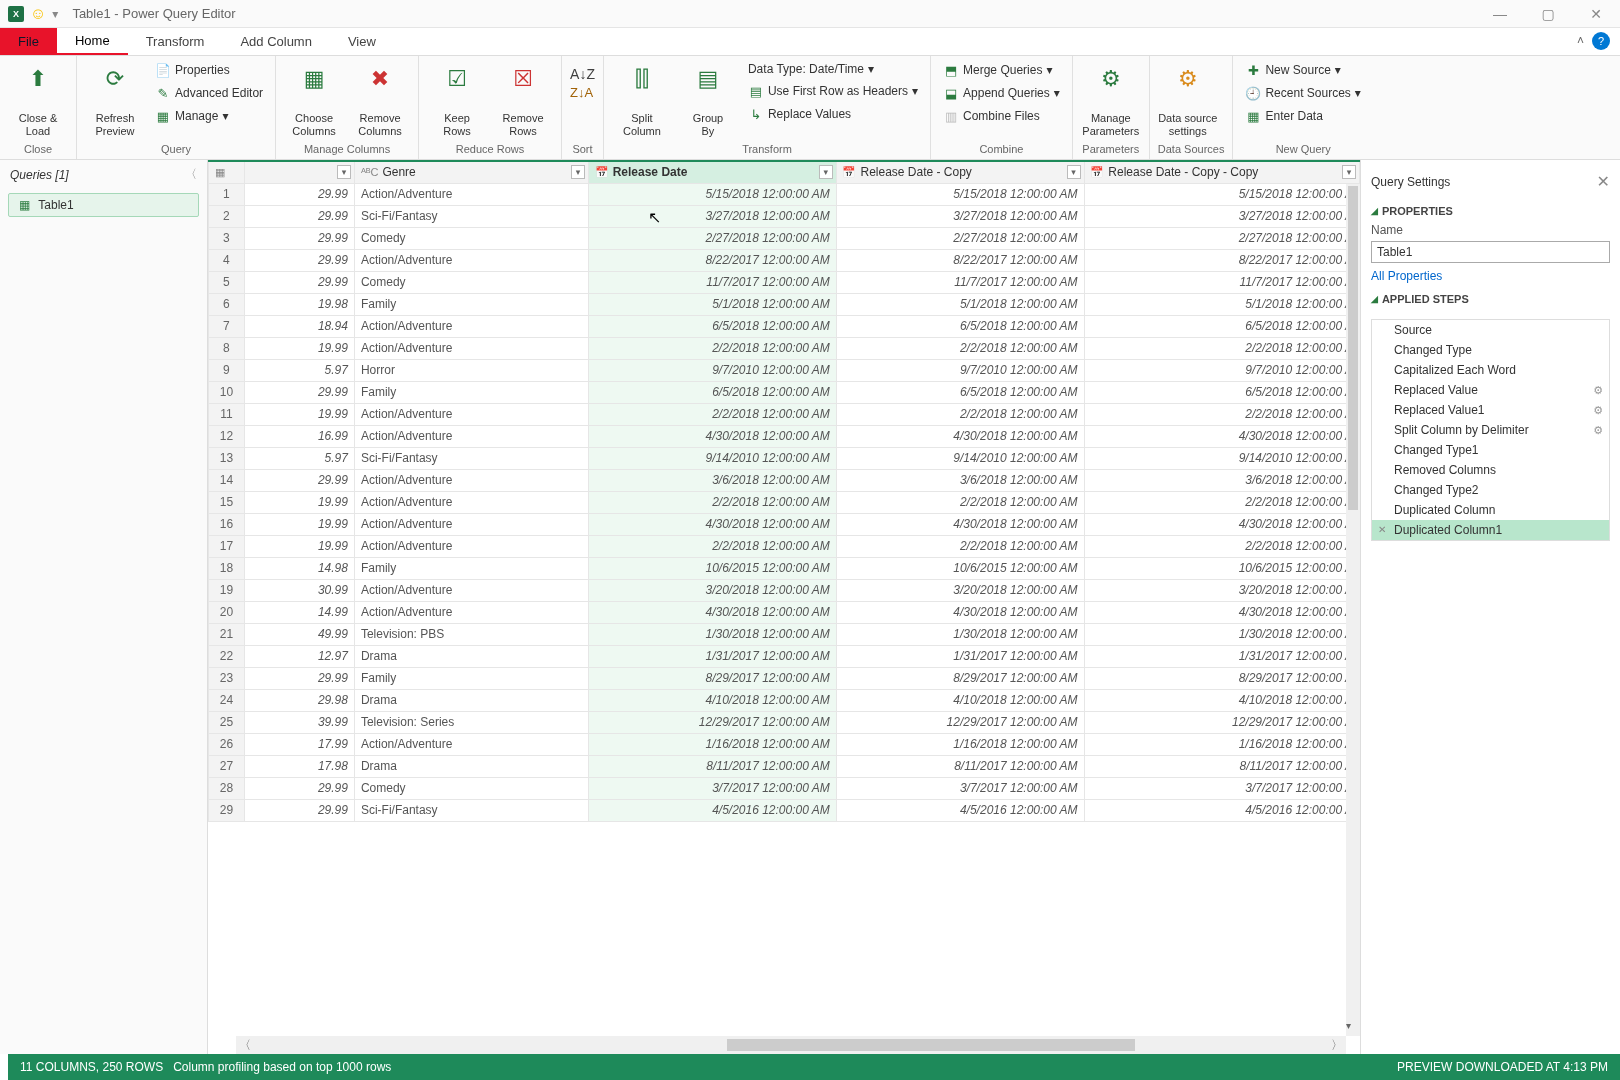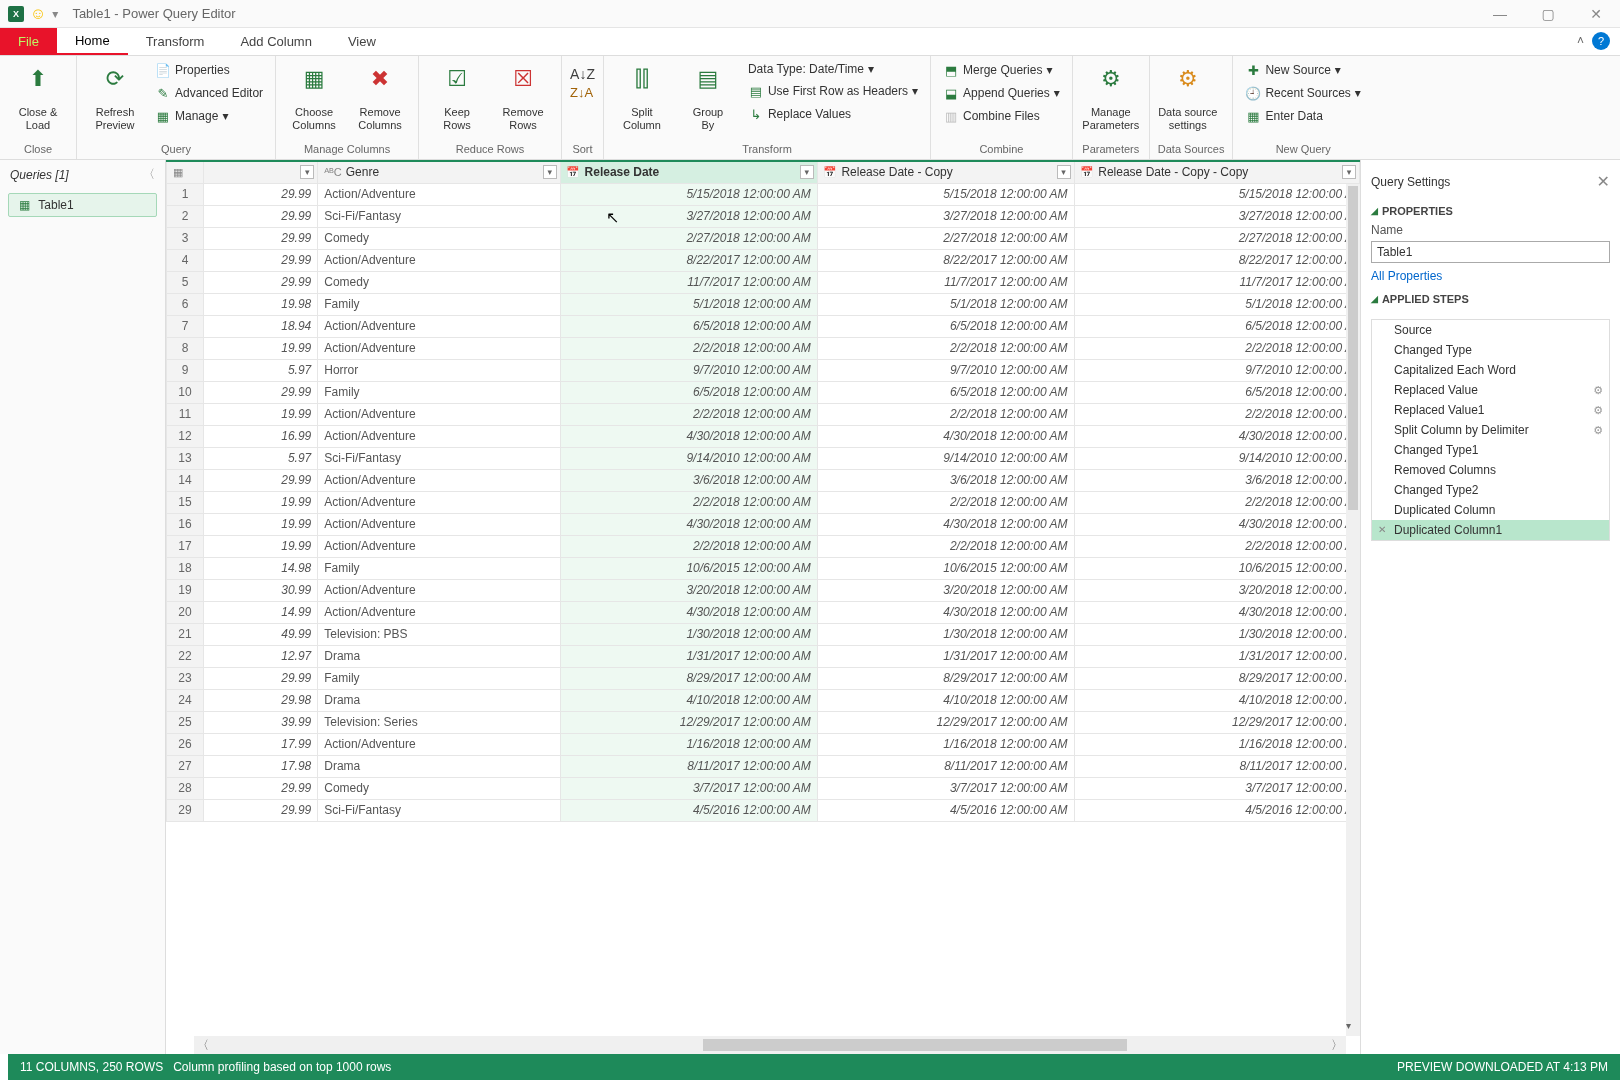--- a/index.html
+++ b/index.html
@@ -6,36 +6,36 @@
 body{background:#fff;width:1620px;height:1080px;overflow:hidden;position:relative}
 .titlebar{height:28px;display:flex;align-items:center;padding:0 8px;background:#fafafa;border-bottom:1px solid #e5e5e5}
 .titlebar .app-icons{display:flex;align-items:center;gap:6px}
 .titlebar .excel-icon{width:16px;height:16px;background:#1e7145;color:#fff;font-size:9px;font-weight:bold;display:flex;align-items:center;justify-content:center;border-radius:2px}
 .titlebar .smiley{color:#f9c306;font-size:16px}
 .titlebar .title{margin-left:14px;color:#666;font-size:13px}
 .win-controls{position:absolute;right:6px;top:2px;display:flex;gap:12px}
 .win-controls span{width:36px;height:24px;text-align:center;color:#888;font-size:14px;line-height:24px}
 .ribbon-tabs{height:28px;display:flex;align-items:stretch;background:#fff;border-bottom:1px solid #ddd}
 .ribbon-tabs .tab{padding:0 18px;display:flex;align-items:center;font-size:13px;color:#444;cursor:pointer}
-.ribbon-tabs .tab.file{background:#e8132a;color:#bef264}
+.ribbon-tabs .tab.file{background:#e8132a;color:#0f172a}
 .ribbon-tabs .tab.active{border-bottom:2px solid #e8132a;color:#000}
 .ribbon-tabs .help{position:absolute;right:10px;top:32px;width:18px;height:18px;background:#0078d4;color:#fff;border-radius:50%;text-align:center;line-height:18px;font-size:11px}
 .ribbon-tabs .chev{position:absolute;right:36px;top:34px;color:#666;font-size:12px}
 .ribbon{height:104px;display:flex;background:#fafafa;border-bottom:1px solid #ddd}
 .group{display:flex;flex-direction:column;padding:4px 8px;border-right:1px solid #e0e0e0}
 .group-body{flex:1;display:flex;align-items:flex-start;gap:6px}
 .group-label{text-align:center;font-size:11px;color:#666;padding-top:2px}
 .bigbtn{display:flex;flex-direction:column;align-items:center;justify-content:flex-start;width:60px;padding-top:2px;cursor:pointer}
 .bigbtn .ic{width:34px;height:34px;display:flex;align-items:center;justify-content:center;font-size:22px;color:#2b7b3f}
-.bigbtn .lbl{text-align:center;font-size:11px;line-height:13px;margin-top:10px;color:#333}
+.bigbtn .lbl{text-align:center;font-size:11px;line-height:13px;margin-top:16px;color:#333}
 .minibtn{display:flex;align-items:center;gap:4px;padding:2px 4px;font-size:12px;color:#333;cursor:pointer;white-space:nowrap}
 .minibtn .mic{width:16px;height:16px;display:inline-flex;align-items:center;justify-content:center;color:#2b7b3f;font-size:13px}
 .stack{display:flex;flex-direction:column;gap:3px;justify-content:center}
 .content{display:flex;height:calc(1080px - 28px - 28px - 104px - 26px)}
-.left-pane{width:166px;border-right:1px solid #ddd;background:#fafafa;display:flex;flex-direction:column}
+.left-pane{width:208px;border-right:1px solid #ddd;background:#fafafa;display:flex;flex-direction:column}
 .left-pane .hdr{display:flex;justify-content:space-between;align-items:center;padding:6px 10px;color:#227447;font-style:italic;font-size:13px}
 .left-pane .hdr .collapse{color:#888;font-style:normal}
 .left-pane .qitem{margin:4px 8px;padding:4px 10px;border:1px solid #a5d8b8;background:#e6f4eb;border-radius:2px;display:flex;align-items:center;gap:8px}
 .left-pane .qitem .qi{color:#2b7b3f}
 .grid-wrap{flex:1;position:relative;overflow:hidden}
 table.grid{border-collapse:collapse;width:100%;table-layout:fixed}
 table.grid th,table.grid td{border:1px solid #e6e6e6;padding:2px 6px;height:22px;font-size:12px;overflow:hidden;white-space:nowrap}
 table.grid th{background:#f3f3f3;text-align:left;font-weight:normal;position:relative;border-top:2px solid #1e8a5a}
 table.grid th.sel{background:#d5efe1}
 table.grid th .tic{color:#888;font-size:11px;margin-right:4px}

